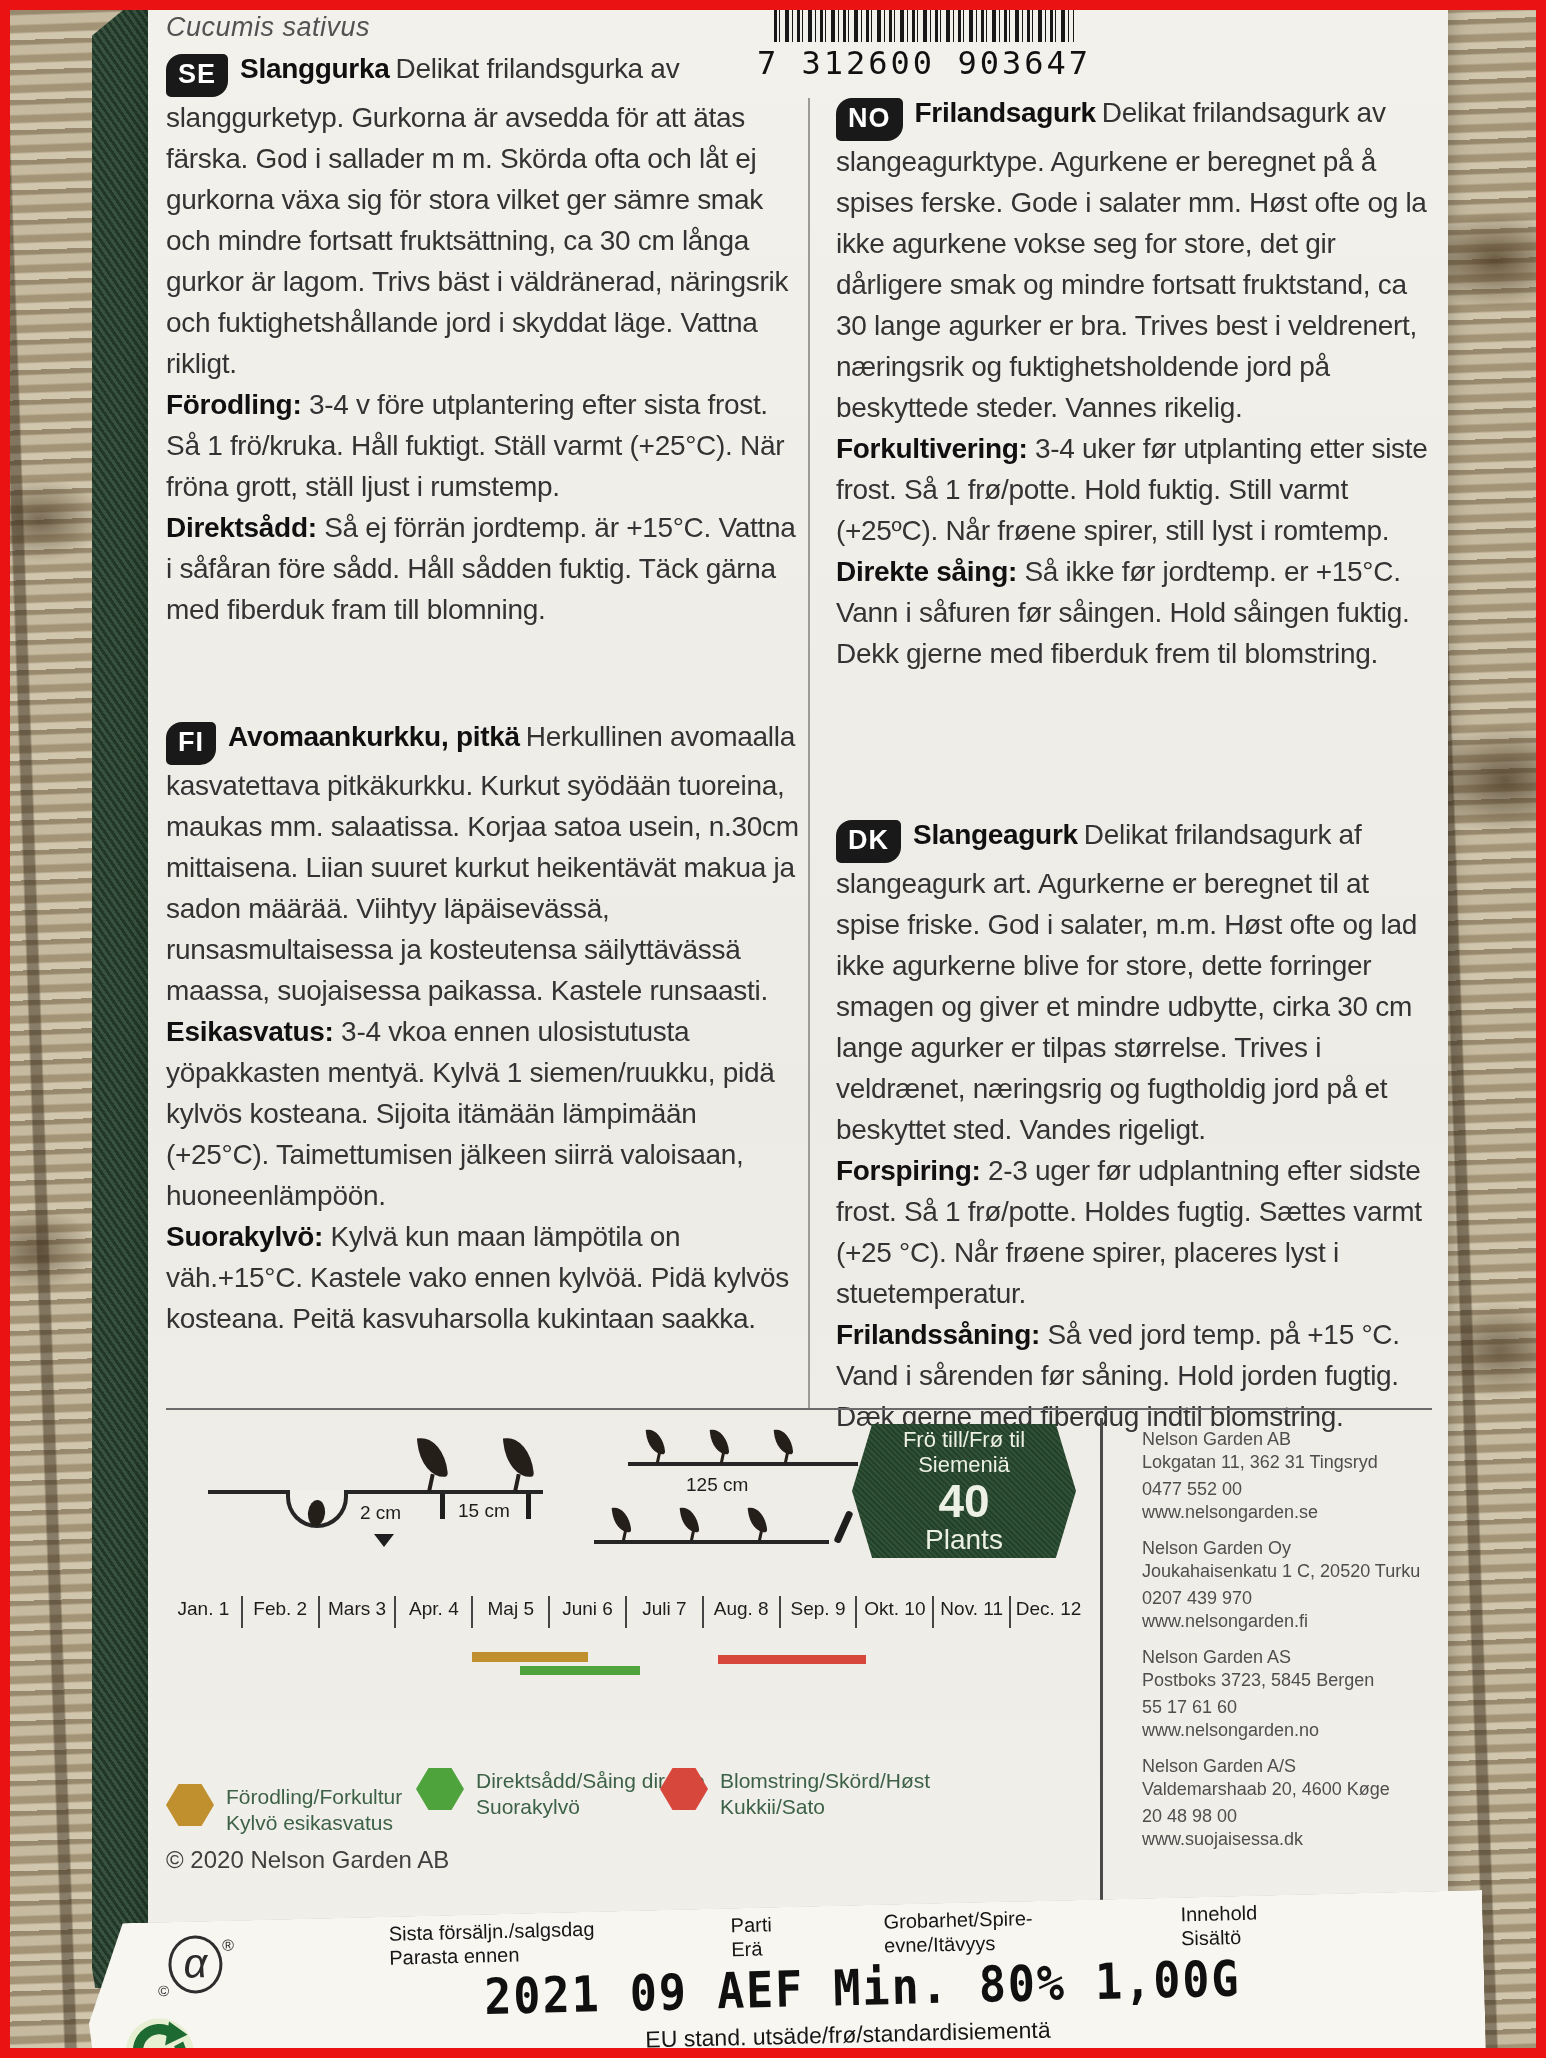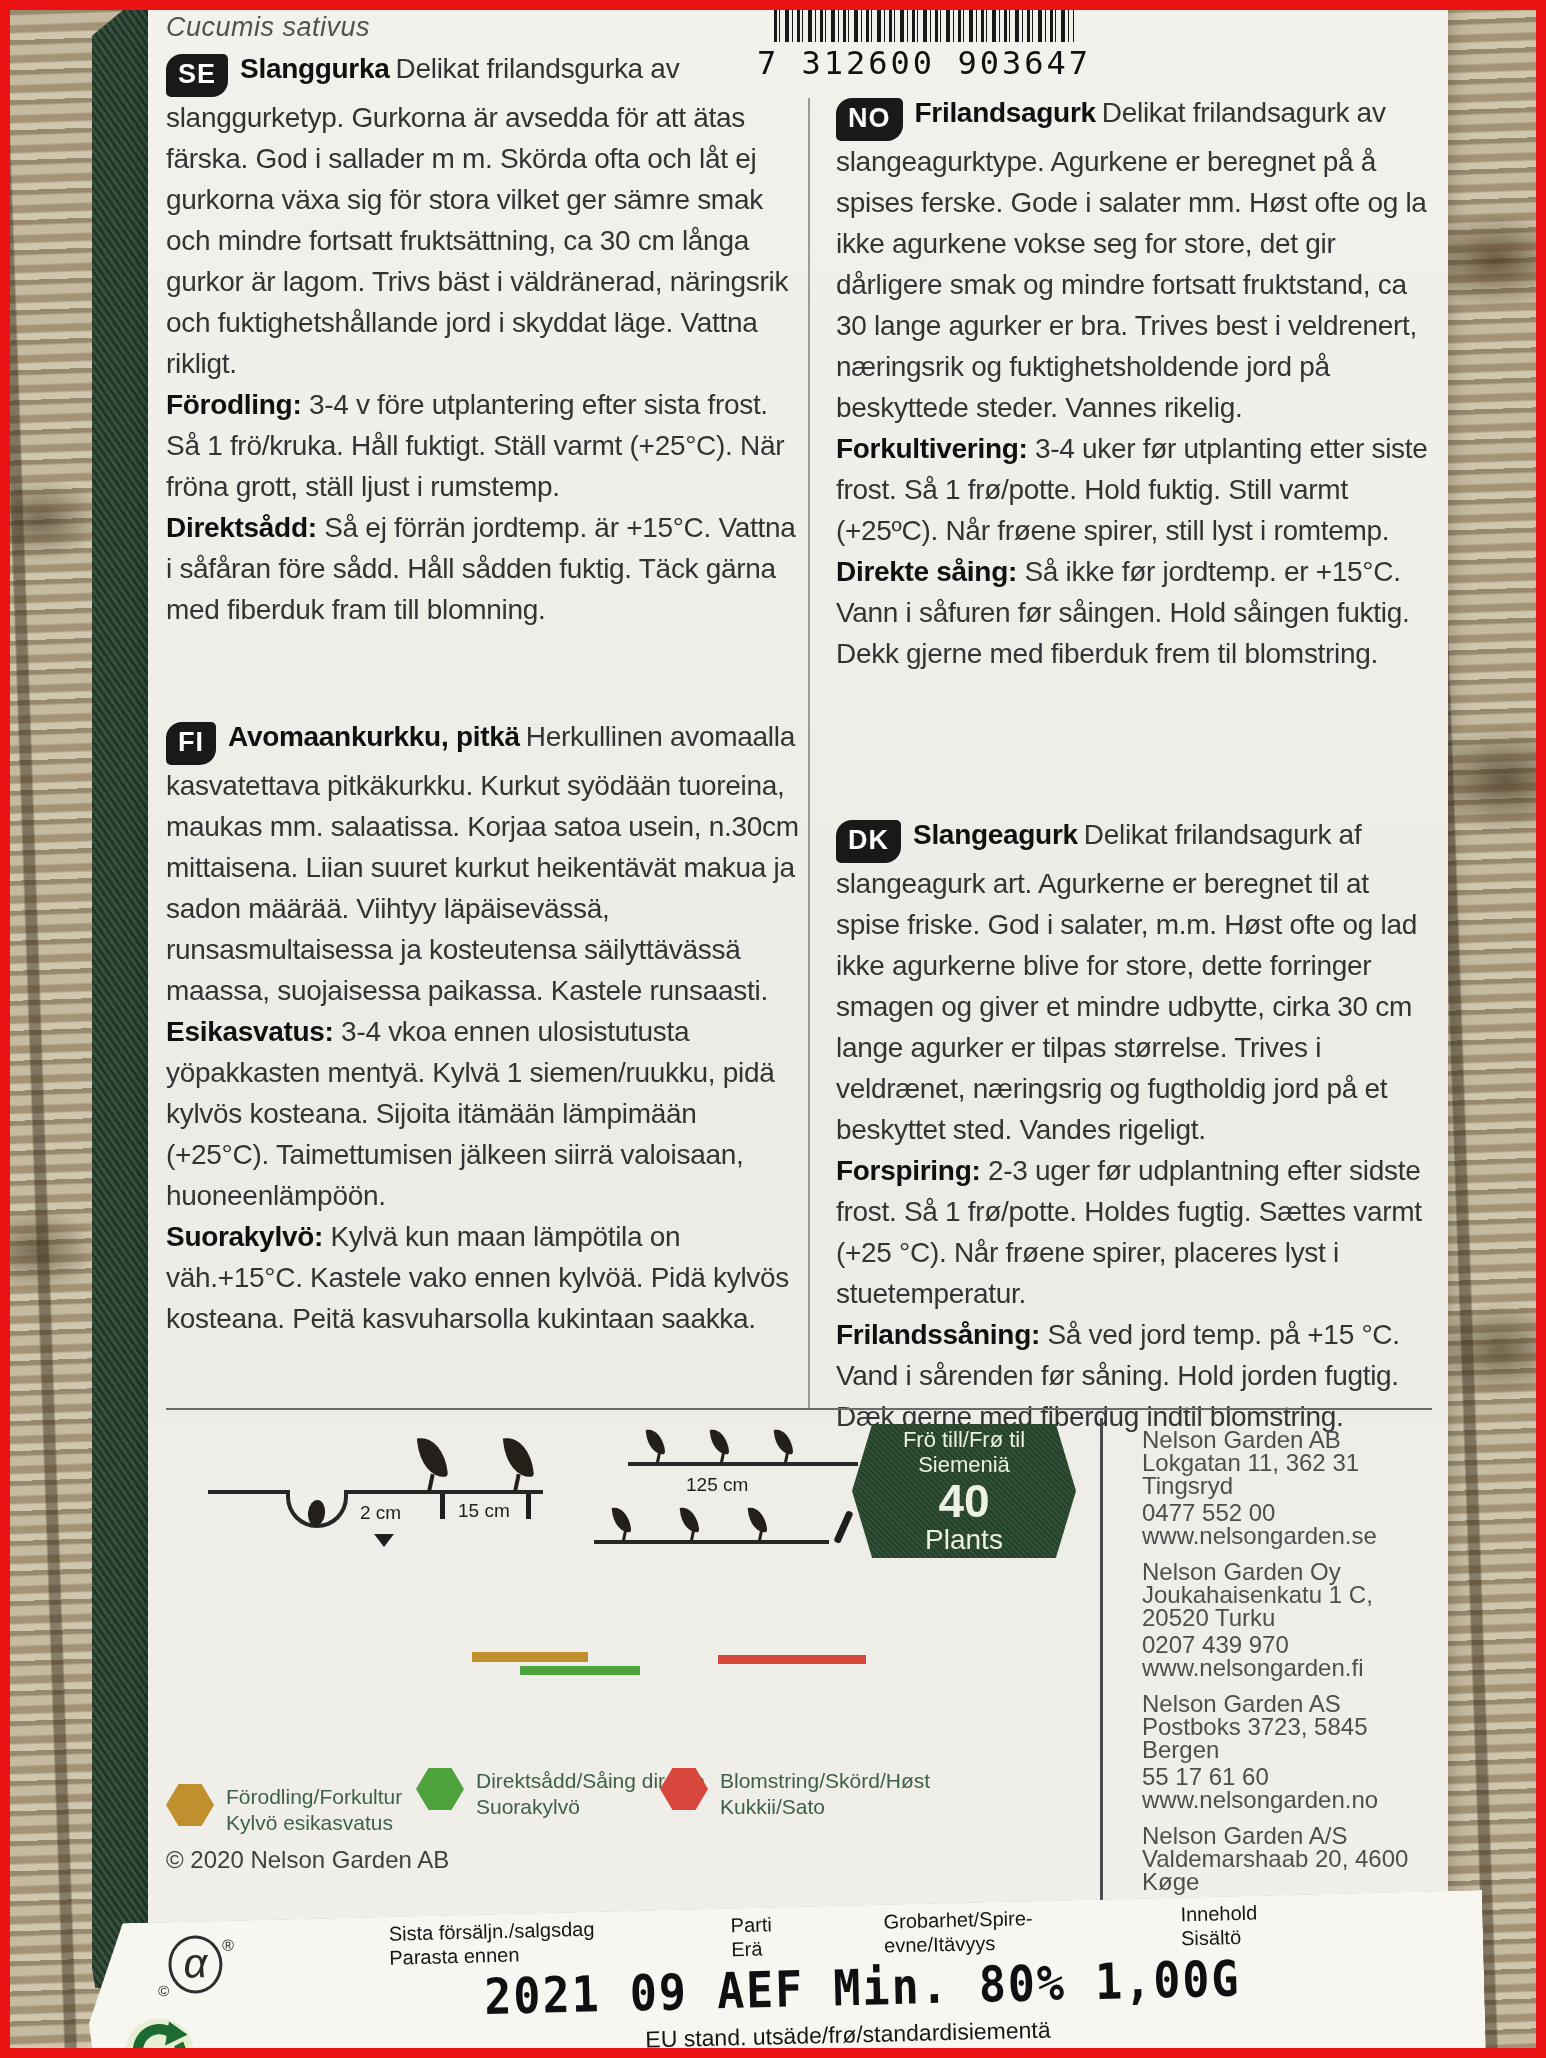--- a/index.html
+++ b/index.html
@@ -83,21 +83,21 @@
   .bar-red{left:570px;top:1655px;width:148px;height:9px;background:#d7473b;}
 
   .legend{position:absolute;left:18px;top:1768px;width:915px;height:70px;}
   .leg{position:absolute;top:0;}
   .leg .hex{width:48px;height:42px;float:left;margin-right:12px;
     clip-path:polygon(0 50%,26% 0,74% 0,100% 50%,74% 100%,26% 100%);}
   .hex-gold{background:#c08f2e;}.hex-green{background:#4fa33c;}.hex-red{background:#d7473b;}
   .leg .txt{font-size:21px;line-height:26px;color:#3c6147;overflow:hidden;padding-top:0;}
   .copyright{position:absolute;left:18px;top:1846px;font-size:24px;color:#3f3f3f;}
 
-  .addresses{position:absolute;left:994px;top:1428px;width:285px;font-size:24px;line-height:23px;color:#4e4e4e;}
+  .addresses{position:absolute;left:994px;top:1428px;width:285px;font-size:18px;line-height:23px;color:#4e4e4e;}
   .addr{margin-bottom:13px;}
   .addr .ph{margin-top:4px;}
 
   
   .strip{position:absolute;left:86px;top:1890px;width:1396px;height:172px;background:#f7f6f1;z-index:4;
     transform:rotate(-1.4deg);transform-origin:100% 0;
     clip-path:polygon(2.6% 0,100% 0,100% 100%,0.6% 100%,0 58%);box-shadow:0 -3px 9px rgba(0,0,0,.2);}
   .scol{position:absolute;top:5px;font-size:20px;line-height:24px;color:#161616;}
   .sc1{left:302px;}.sc2{left:644px;}.sc3{left:797px;}.sc4{left:1094px;}
   .stamp{position:absolute;left:396px;top:56px;font-family:"DejaVu Sans Mono",monospace;font-size:45px;
@@ -182,20 +182,34 @@
       <div class="mark slash" style="left:246px;top:88px;"></div>
     </div>
 
     <div class="hexbadge">
       <div class="l1">Frö till/Frø til</div>
       <div class="l1">Siemeniä</div>
       <div class="cnt">40</div>
       <div class="unit">Plants</div>
     </div>
 
+    <div class="months">
+      <span class="month">Jan. 1</span>
+      <span class="month">Feb. 2</span>
+      <span class="month">Mars 3</span>
+      <span class="month">Apr. 4</span>
+      <span class="month">Maj 5</span>
+      <span class="month">Juni 6</span>
+      <span class="month">Juli 7</span>
+      <span class="month">Aug. 8</span>
+      <span class="month">Sep. 9</span>
+      <span class="month">Okt. 10</span>
+      <span class="month">Nov. 11</span>
+      <span class="month">Dec. 12</span>
+    </div>
     <div class="tbar bar-gold"></div>
     <div class="tbar bar-green"></div>
     <div class="tbar bar-red"></div>
 
     <div class="legend">
       <div class="leg" style="left:0;margin-top:16px;">
         <div class="hex hex-gold"></div>
         <div class="txt">
           <div>Förodling/Forkultur</div>
           <div>Kylvö esikasvatus</div>

